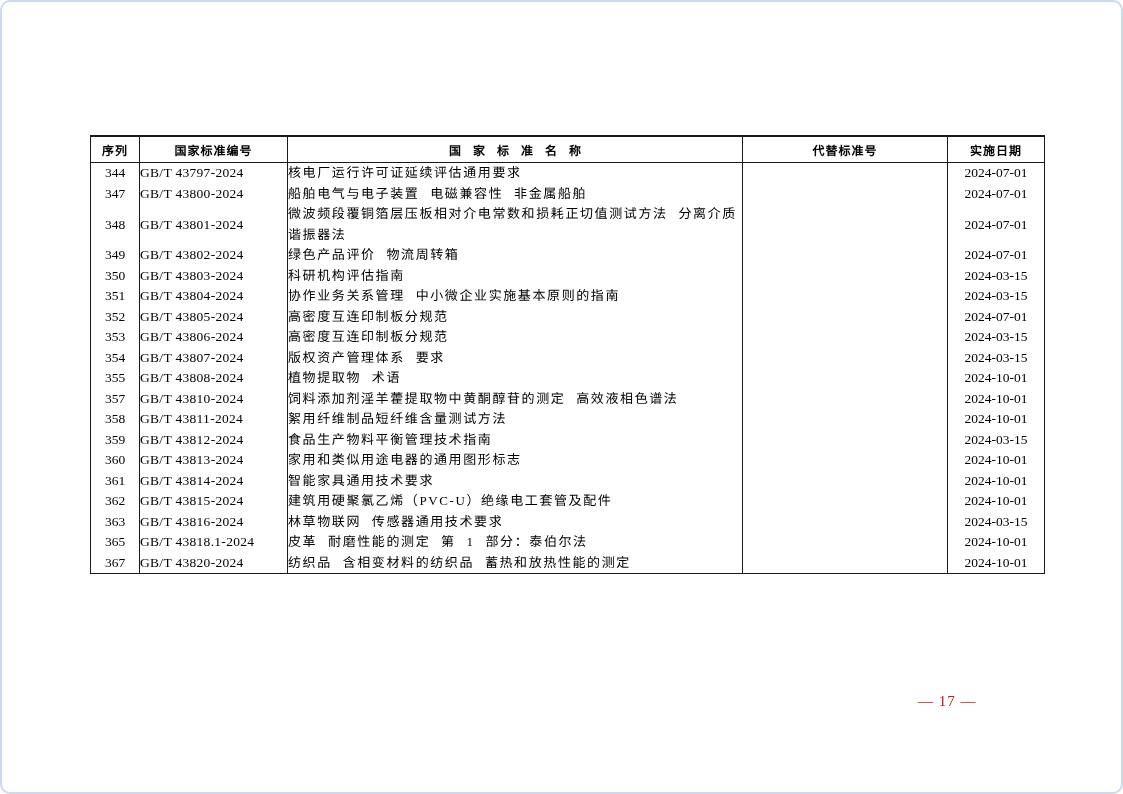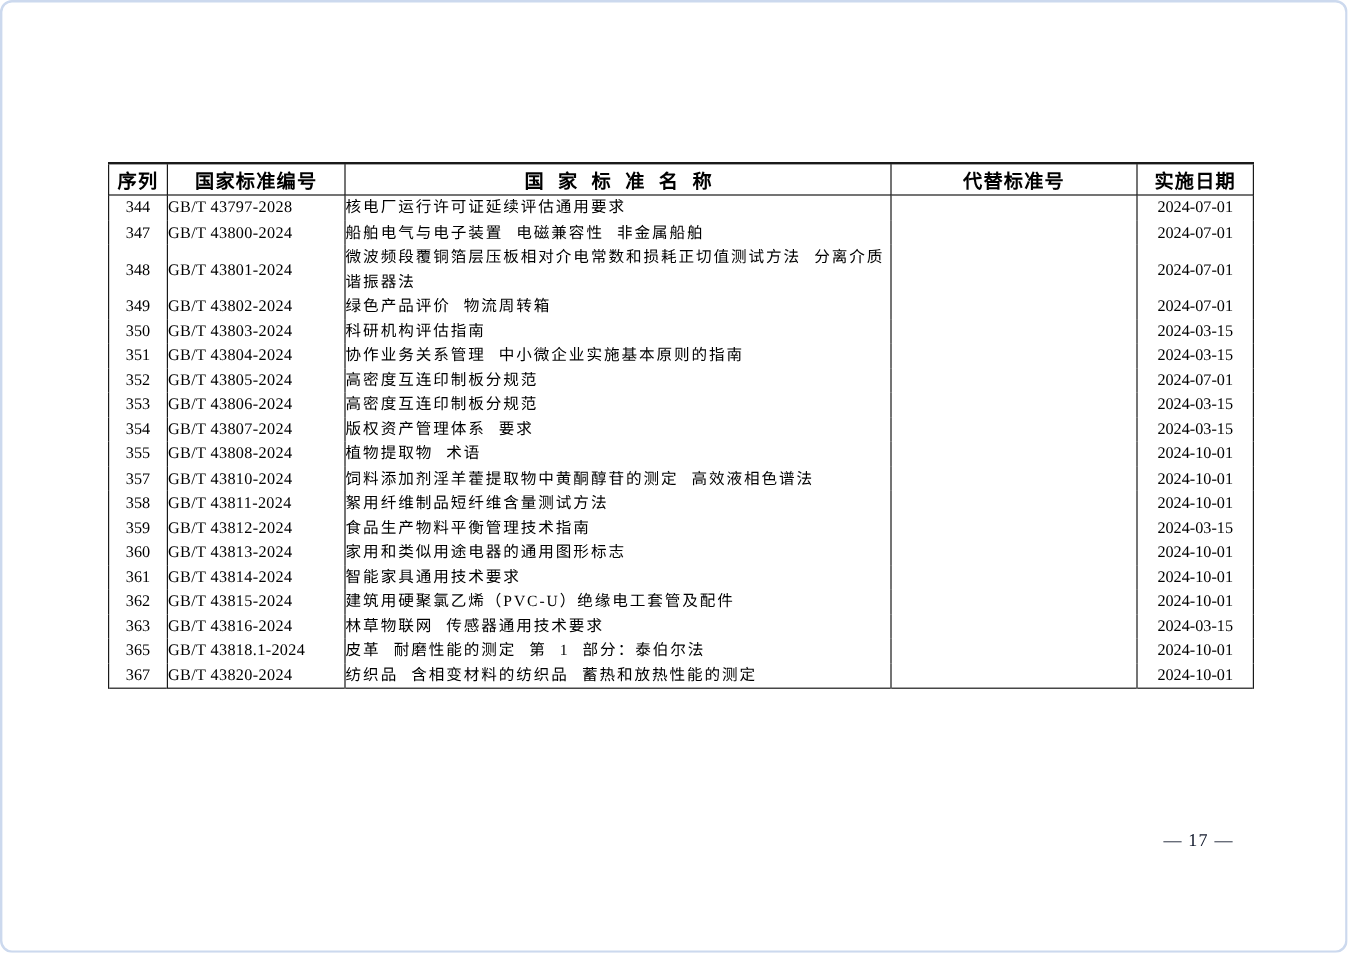--- a/index.html
+++ b/index.html
@@ -39,21 +39,21 @@
   table.std-table th, table.std-table td {
     border-left: 1px solid #1a1a1a;
     border-right: 1px solid #1a1a1a;
     padding: 0;
     vertical-align: middle;
   }
   thead th {
     height: 25px;
     border-bottom: 1.5px solid #1a1a1a;
     font-weight: bold;
-    font-size: 16px;
+    font-size: 12px;
     text-align: center;
     letter-spacing: 1px;
   }
   thead th.h-name { letter-spacing: 12px; padding-left: 12px; }
 
   tbody td { height: 20.5px; font-size: 13.5px; }
   td.cell-seq  { text-align: center; }
   td.cell-code { padding-left: 9px; letter-spacing: 0.3px; }
   td.cell-name {
     padding: 0 10px;
@@ -63,24 +63,24 @@
     line-height: 20.5px;
   }
   td.cell-replaced { }
   td.cell-date { text-align: center; }
 
   .page-number {
     position: absolute;
     top: 691px;
     left: 916px;
     width: 110px;
-    text-align: right;
+    text-align: left;
     font-size: 15px;
     letter-spacing: 1px;
-    color: #0f172a;
+    color: #b91c1c;
   }
 </style>
 </head>
 <body>
 
 <div class="page">
 
   <table class="std-table">
     <colgroup>
       <col class="c-seq">
@@ -94,21 +94,21 @@
         <th class="h-seq">序列</th>
         <th class="h-code">国家标准编号</th>
         <th class="h-name">国家标准名称</th>
         <th class="h-replaced">代替标准号</th>
         <th class="h-date">实施日期</th>
       </tr>
     </thead>
     <tbody>
         <tr>
       <td class="cell-seq">344</td>
-      <td class="cell-code">GB/T 43797-2028</td>
+      <td class="cell-code">GB/T 43797-2024</td>
       <td class="cell-name">核电厂运行许可证延续评估通用要求</td>
       <td class="cell-replaced"></td>
       <td class="cell-date">2024-07-01</td>
     </tr>
         <tr>
       <td class="cell-seq">347</td>
       <td class="cell-code">GB/T 43800-2024</td>
       <td class="cell-name">船舶电气与电子装置 电磁兼容性 非金属船舶</td>
       <td class="cell-replaced"></td>
       <td class="cell-date">2024-07-01</td>

